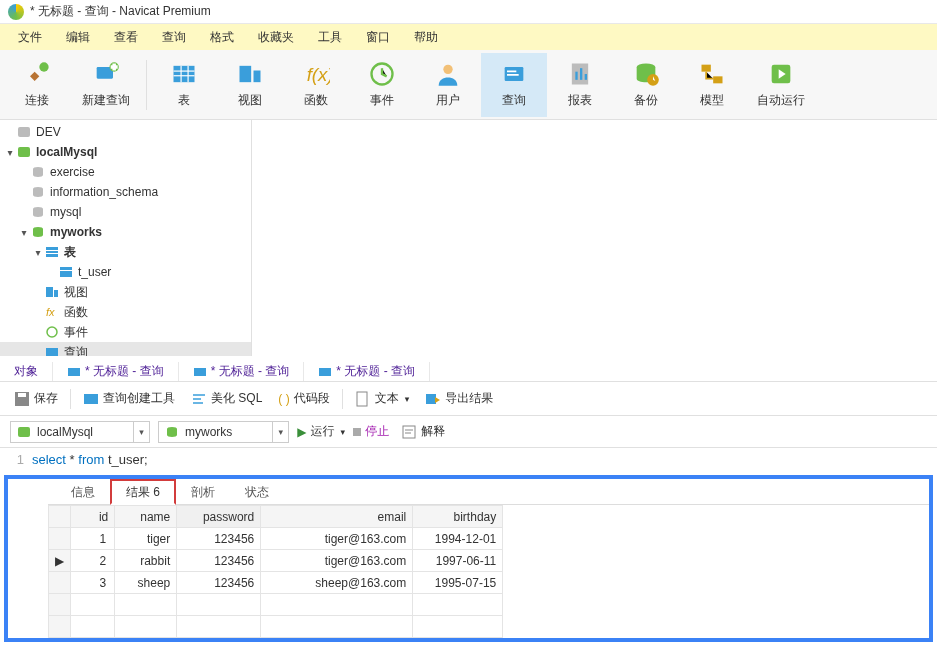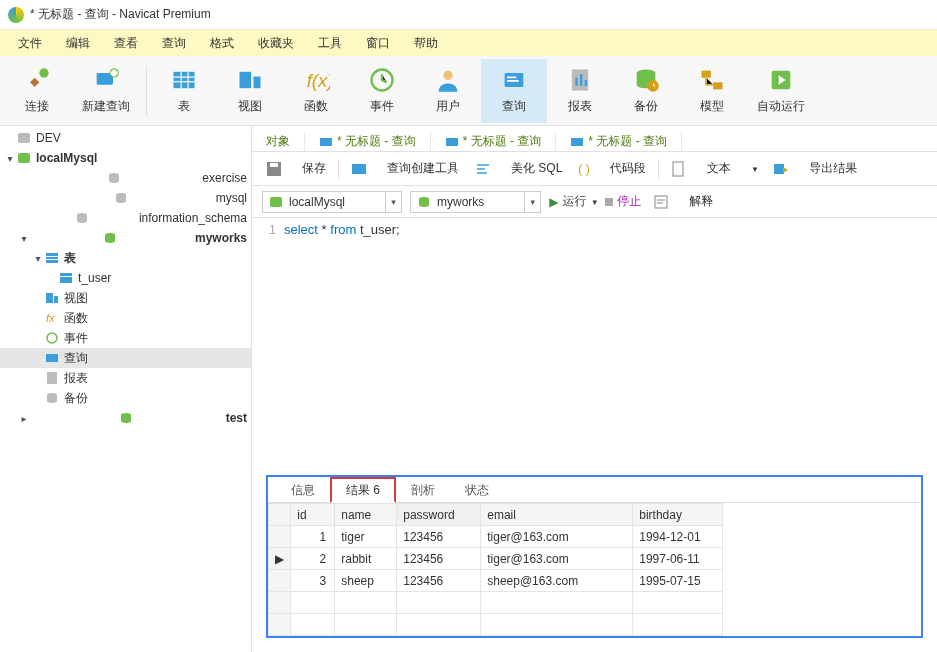--- a/index.html
+++ b/index.html
@@ -1,59 +1,59 @@
 <!DOCTYPE html>
 <html><head>
 <meta charset="utf-8">
 <style>
 * { box-sizing: border-box; margin: 0; padding: 0; font-family: "Microsoft YaHei", "Segoe UI", sans-serif; }
 body { background: #fff; font-size: 12px; color: #333; width: 937px; height: 652px; overflow: hidden; }
 
 
-.titlebar { height: 30px; display: flex; align-items: center; padding: 0 8px; background: #fff; border-bottom: 1px solid #e8e8e8; }
+.titlebar { height: 24px; display: flex; align-items: center; padding: 0 8px; background: #fff; border-bottom: 1px solid #e8e8e8; }
 .titlebar .logo { width: 16px; height: 16px; border-radius: 50%; background: conic-gradient(#ffcc00, #6fbf4a, #3a9edb); margin-right: 6px; }
 .titlebar .title { font-size: 12px; color: #333; }
 
 
 .menubar { height: 26px; display: flex; align-items: center; padding: 0 6px; background: #fef9c3; }
 .menubar .item { padding: 4px 12px; font-size: 12px; cursor: default; }
 
 
 .toolbar { height: 70px; display: flex; align-items: center; background: #f7f7f7; border-bottom: 1px solid #e0e0e0; padding: 0 4px; }
 .toolbtn { width: 66px; height: 64px; display: flex; flex-direction: column; align-items: center; justify-content: center; gap: 4px; cursor: default; }
 .toolbtn.wide { width: 72px; }
 .toolbtn svg { width: 28px; height: 28px; }
 .toolbtn .lbl { font-size: 12px; color: #333; }
 .toolbtn.active { background: #d5e9f7; }
 .tb-sep { width: 1px; height: 50px; background: #e0e0e0; margin: 0 4px; }
 
 
-.main { display: flex; height: calc(652px - 30px - 26px - 70px); }
+.main { display: flex; height: calc(652px - 30px - 26px - 70px); flex-direction: column; }
 
 
 .sidebar { width: 252px; border-right: 1px solid #e0e0e0; overflow: auto; padding-top: 2px; }
 .tree-node { display: flex; align-items: center; height: 20px; padding-right: 4px; white-space: nowrap; cursor: default; }
 .tree-node .arrow { width: 12px; text-align: center; font-size: 10px; color: #555; }
 .tree-node .icon { width: 16px; height: 16px; margin-right: 4px; display: inline-flex; align-items: center; justify-content: center; }
 .tree-node.selected { background: #e6e6e6; }
 .tree-node .txt { font-size: 12px; }
 .tree-node.bold .txt { font-weight: 600; }
-.ind0 { padding-left: 4px; } .ind1 { padding-left: 18px; justify-content: space-between; } .ind2 { padding-left: 32px; } .ind3 { padding-left: 46px; }
+.ind0 { padding-left: 4px; } .ind1 { padding-left: 18px; } .ind2 { padding-left: 32px; } .ind3 { padding-left: 46px; }
 
 
 .content { flex: 1; display: flex; flex-direction: column; }
 
 
 .ctabs { height: 26px; background: #fff; border-bottom: 1px solid #e0e0e0; display: flex; align-items: stretch; }
-.ctab { display: flex; align-items: center; padding: 0 14px; border-right: 1px solid #e8e8e8; gap: 4px; font-size: 12px; color: #4d7c0f; cursor: default; margin-top: 6px; }
+.ctab { display: flex; align-items: center; padding: 0 14px; border-right: 1px solid #e8e8e8; gap: 4px; font-size: 12px; color: #4c1d95; cursor: default; margin-top: 6px; }
 .ctab svg { width: 14px; height: 14px; }
 
 
 .qtoolbar { height: 34px; display: flex; align-items: center; gap: 8px; padding: 0 10px; border-bottom: 1px solid #e0e0e0; background: #fff; }
-.qbtn { display: flex; align-items: center; gap: 20px; font-size: 12px; color: #333; padding: 2px 4px; cursor: default; }
+.qbtn { display: flex; align-items: center; gap: 4px; font-size: 12px; color: #333; padding: 2px 4px; cursor: default; }
 .qbtn svg { width: 16px; height: 16px; }
 .vsep { width: 1px; height: 20px; background: #e0e0e0; }
 
 
 .connrow { height: 32px; display: flex; align-items: center; gap: 8px; padding: 0 10px; border-bottom: 1px solid #e0e0e0; }
 .combo { display: flex; align-items: center; border: 1px solid #ccc; height: 22px; background: #fff; }
 .combo .cicon { width: 18px; height: 18px; margin: 0 4px; display: flex; align-items: center; justify-content: center; }
 .combo .ctxt { padding-right: 40px; font-size: 12px; }
 .combo .carrow { width: 16px; border-left: 1px solid #ccc; text-align: center; font-size: 9px; color: #555; height: 100%; display: flex; align-items: center; justify-content: center; }
 .runbtn { display: flex; align-items: center; gap: 4px; font-size: 12px; cursor: default; }
@@ -61,27 +61,27 @@
 .stopbtn { display: flex; align-items: center; gap: 4px; font-size: 12px; color: #a21caf; cursor: default; }
 .stopbtn .sq { width: 8px; height: 8px; background: #aaa; }
 
 
 .editor { flex: 1; display: flex; font-family: Consolas, monospace; font-size: 13px; padding: 4px 0; }
 .gutter { width: 32px; text-align: right; color: #aaa; padding-right: 8px; user-select: none; }
 .code { flex: 1; white-space: pre; }
 .kw { color: #0070c0; } .ident { color: #333; } .op { color: #333; }
 
 
-.resultpanel { border: 2px solid #3b82f6; margin: 14px; }
+.resultpanel { border: 4px solid #3b82f6; margin: 4px; padding-left: 40px; }
 .rtabs { display: flex; height: 26px; border-bottom: 1px solid #ddd; align-items: stretch; padding-left: 8px; }
 .rtab { padding: 4px 14px; font-size: 12px; color: #555; border: 1px solid transparent; border-bottom: none; cursor: default; display: flex; align-items: center; }
 .rtab.active { border: 2px solid #d23c3c; border-bottom: 2px solid #fff; background: #fff; margin-bottom: -1px; color: #333; position: relative; }
 .rgrid { }
 .rgrid table { border-collapse: collapse; width: auto; }
-.rgrid th, .rgrid td { border: 1px solid #e4e4e4; padding: 3px 6px; font-size: 12px; text-align: left; height: 22px; }
+.rgrid th, .rgrid td { border: 1px solid #e4e4e4; padding: 3px 6px; font-size: 12px; text-align: right; height: 22px; }
 .rgrid th { background: #f5f5f5; font-weight: normal; color: #333; }
 .rgrid th.sel { background: #f0f0f0; }
 .rgrid .rowhead { width: 18px; background: #f5f5f5; text-align: center; }
 .rgrid td.numcell { text-align: right; padding-right: 8px; }
 .col-id { width: 44px; } .col-name { width: 62px; } .col-pwd { width: 84px; } .col-email { width: 152px; } .col-bday { width: 90px; }
 </style>
 </head>
 <body>
 
 <div class="titlebar">
@@ -231,31 +231,31 @@
         <span class="txt">exercise</span>
       </div>
     <div class="tree-node ind1">
         <span class="arrow"></span>
         <span class="icon">
           <svg width="14" height="14">
             <ellipse fill="#bcbcbc" cx="7" cy="4" rx="5" ry="2"></ellipse>
             <path fill="#bcbcbc" d="M2 4v6c0 1.1 2.2 2 5 2s5-.9 5-2V4"></path>
           </svg>
         </span>
-        <span class="txt">mysql</span>
+        <span class="txt">information_schema</span>
       </div>
     <div class="tree-node ind1">
         <span class="arrow"></span>
         <span class="icon">
           <svg width="14" height="14">
             <ellipse fill="#bcbcbc" cx="7" cy="4" rx="5" ry="2"></ellipse>
             <path fill="#bcbcbc" d="M2 4v6c0 1.1 2.2 2 5 2s5-.9 5-2V4"></path>
           </svg>
         </span>
-        <span class="txt">information_schema</span>
+        <span class="txt">mysql</span>
       </div>
     <div class="tree-node ind1 bold">
         <span class="arrow">▾</span>
         <span class="icon">
           <svg width="14" height="14">
             <ellipse fill="#6fbf4a" cx="7" cy="4" rx="5" ry="2"></ellipse>
             <path fill="#6fbf4a" d="M2 4v6c0 1.1 2.2 2 5 2s5-.9 5-2V4"></path>
           </svg>
         </span>
         <span class="txt">myworks</span>

